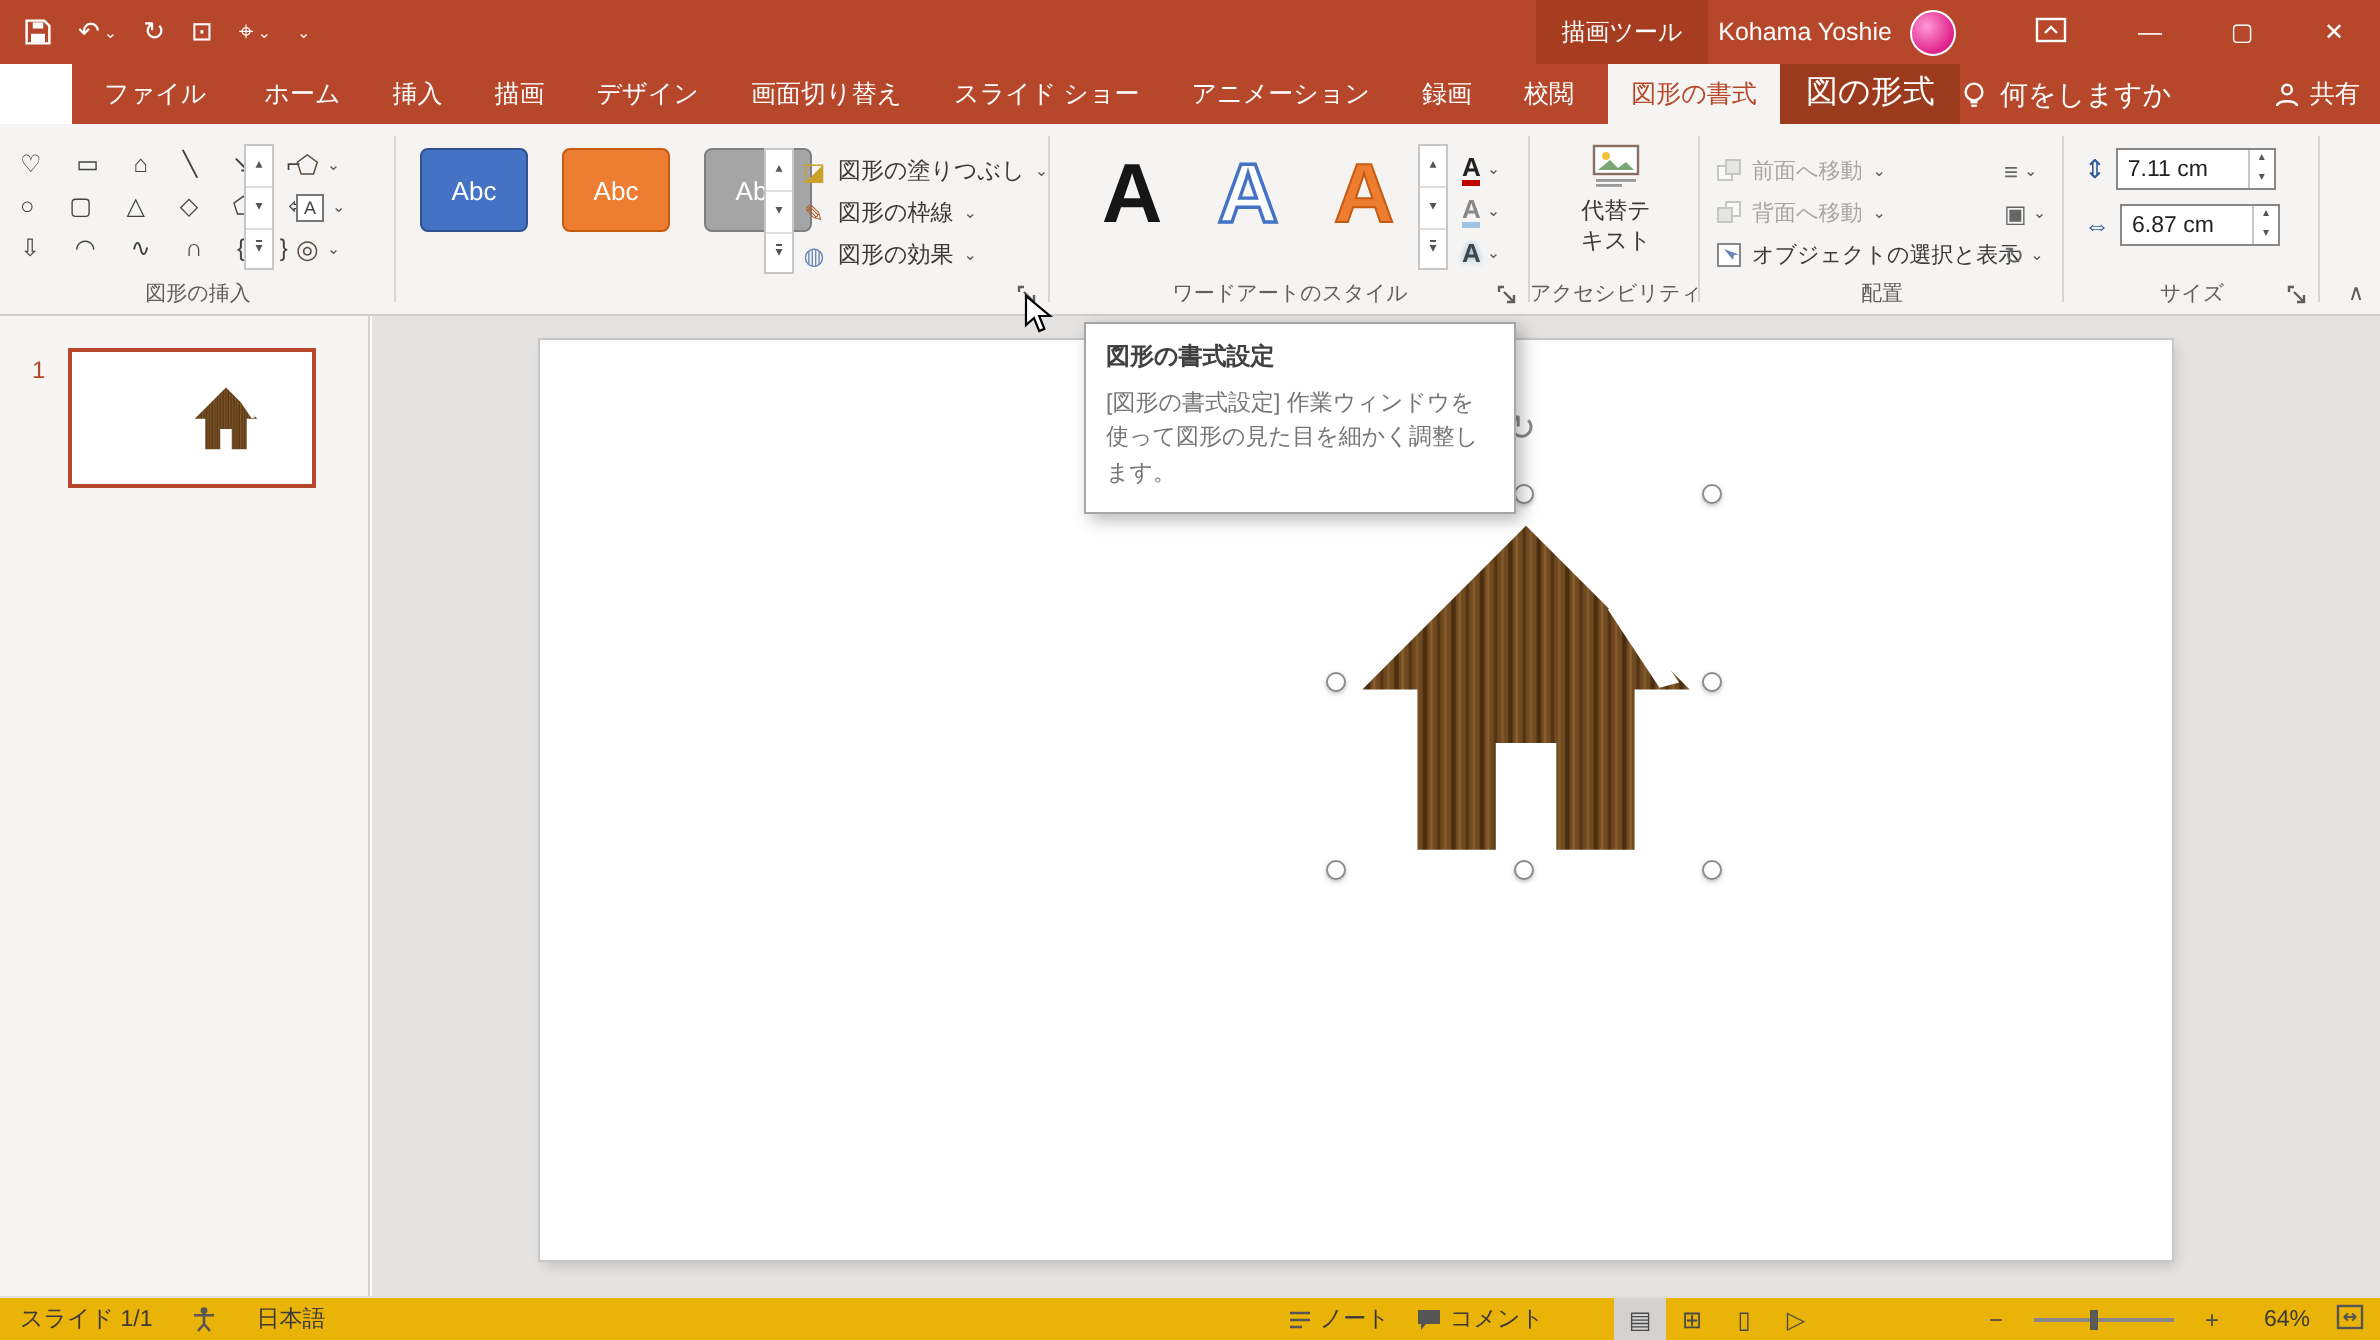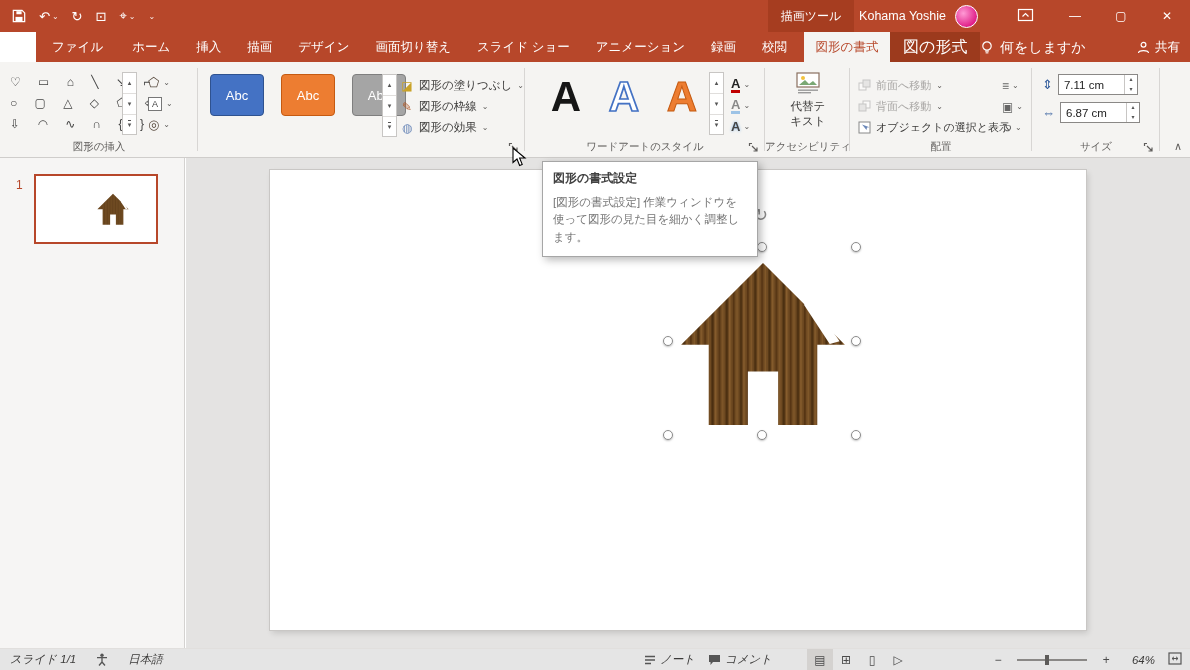--- a/index.html
+++ b/index.html
@@ -123,21 +123,21 @@
   .thumb { position:absolute; left:34px; top:16px; width:124px; height:70px; background:#fff; border:2px solid #B7472A; }
   .thumb-house { position:absolute; left:60px; top:16px; }
 
   .canvas { position:absolute; top:158px; left:186px; right:0; bottom:22px; background:#e4e3e2; }
   .slide { position:absolute; left:84px; top:12px; width:816px; height:460px; background:#fff; box-shadow:0 0 0 1px #c9c7c5, 2px 3px 6px rgba(0,0,0,.14); }
   .house-wrap { position:absolute; left:404px; top:84px; }
   .handle { position:absolute; width:10px; height:10px; border-radius:50%; background:#fff; border:1px solid #8c8c8c; box-shadow:0 1px 2px rgba(0,0,0,.25); }
   .rotate-handle { position:absolute; left:483px; top:34px; font-size:18px; color:#8a8a8a; }
 
   
-  .statusbar { position:absolute; bottom:0; left:0; right:0; height:22px; background:#e5e5e5; border-top:1px solid #e1dfdd; display:flex; font-size:11.5px; color:#3b3a39;font-style:italic; }
+  .statusbar { position:absolute; bottom:0; left:0; right:0; height:22px; background:#eab308; border-top:1px solid #e1dfdd; display:flex; font-size:11.5px; color:#3b3a39; }
   .sb-left { display:flex; align-items:center; gap:20px; padding-left:10px; }
   .sb-right { margin-left:auto; display:flex; align-items:center; gap:13px; padding-right:8px; }
   .sb-item { display:flex; align-items:center; gap:4px; }
   .view-group { display:flex; margin-left:22px; margin-right:68px; }
   .vbtn { width:26px; height:22px; line-height:22px; text-align:center; font-size:12px; color:#4a4a4a; }
   .vbtn.sel { background:#d4d2d0; }
   .ztrack { width:70px; height:2px; background:#8a8886; position:relative; }
   .zthumb { position:absolute; left:28px; top:-4px; width:4px; height:10px; background:#5c5a58; }
   .zoom-sign { font-size:12px; color:#4a4a4a; width:12px; text-align:center; }
   .zoom-pct { width:30px; text-align:right; }

